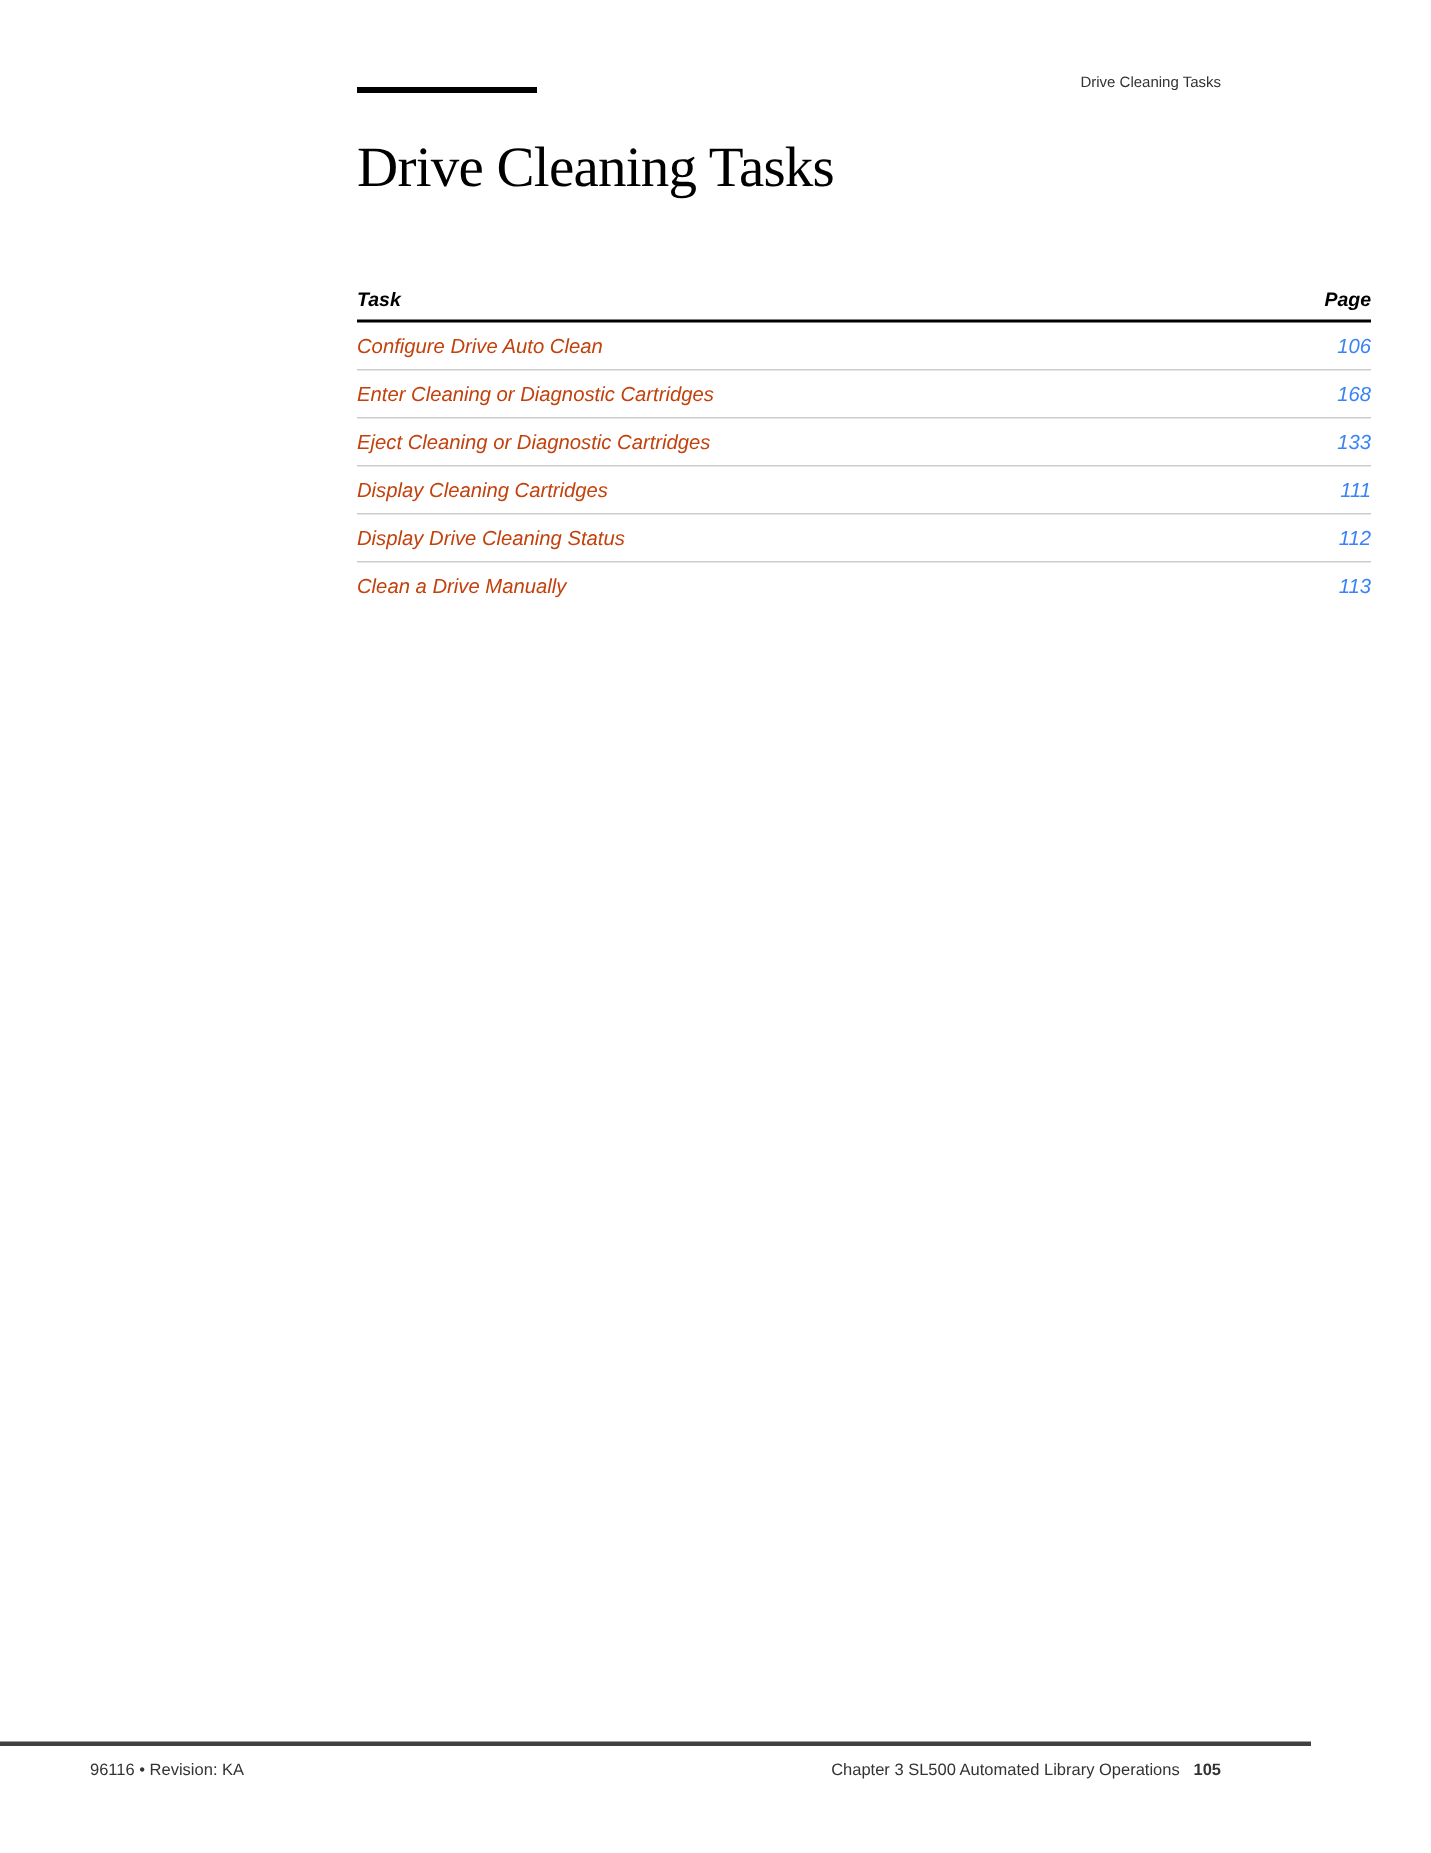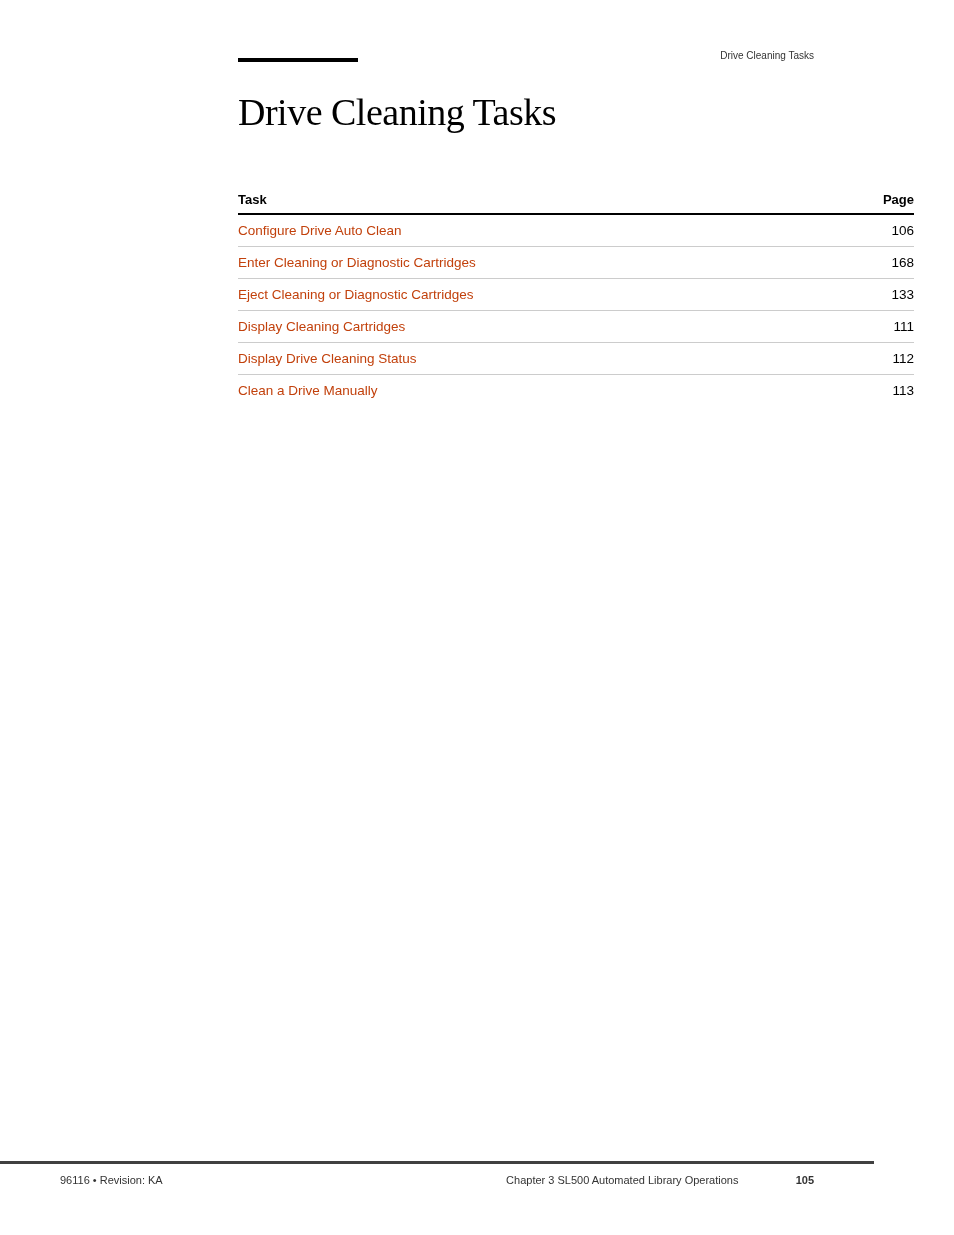--- a/index.html
+++ b/index.html
@@ -54,20 +54,21 @@
       letter-spacing: -0.5px;
     }
 
     
     .toc-table {
       position: absolute;
       top: 192px;
       left: 238px;
       right: 132px;
       width: 676px;
+      font-style: italic;
     }
 
     .toc-table-header {
       display: flex;
       justify-content: space-between;
       border-bottom: 2px solid #000;
       padding-bottom: 6px;
       margin-bottom: 0;
     }
 
@@ -103,21 +104,21 @@
       font-size: 13.5px;
       font-family: Arial, Helvetica, sans-serif;
       color: #c2410c;
       text-decoration: none;
       cursor: pointer;
     }
 
     .toc-page-num {
       font-size: 13.5px;
       font-family: Arial, Helvetica, sans-serif;
-      color: #000000;
+      color: #3b82f6;
       min-width: 60px;
       text-align: right;
     }
 
     
     .footer {
       position: absolute;
       bottom: 45px;
       left: 0;
       right: 0;
@@ -135,21 +136,20 @@
     }
 
     .footer-right {
       font-size: 11px;
       font-family: Arial, Helvetica, sans-serif;
       color: #333;
     }
 
     .footer-page-number {
       font-weight: bold;
-      margin-left: 48px;
     }
   </style>
 </head>
 <body>
 
 <div class="page-container">
 
   <div class="header-rule-top"></div>
 
   <div class="header-right-text">Drive Cleaning Tasks</div>

